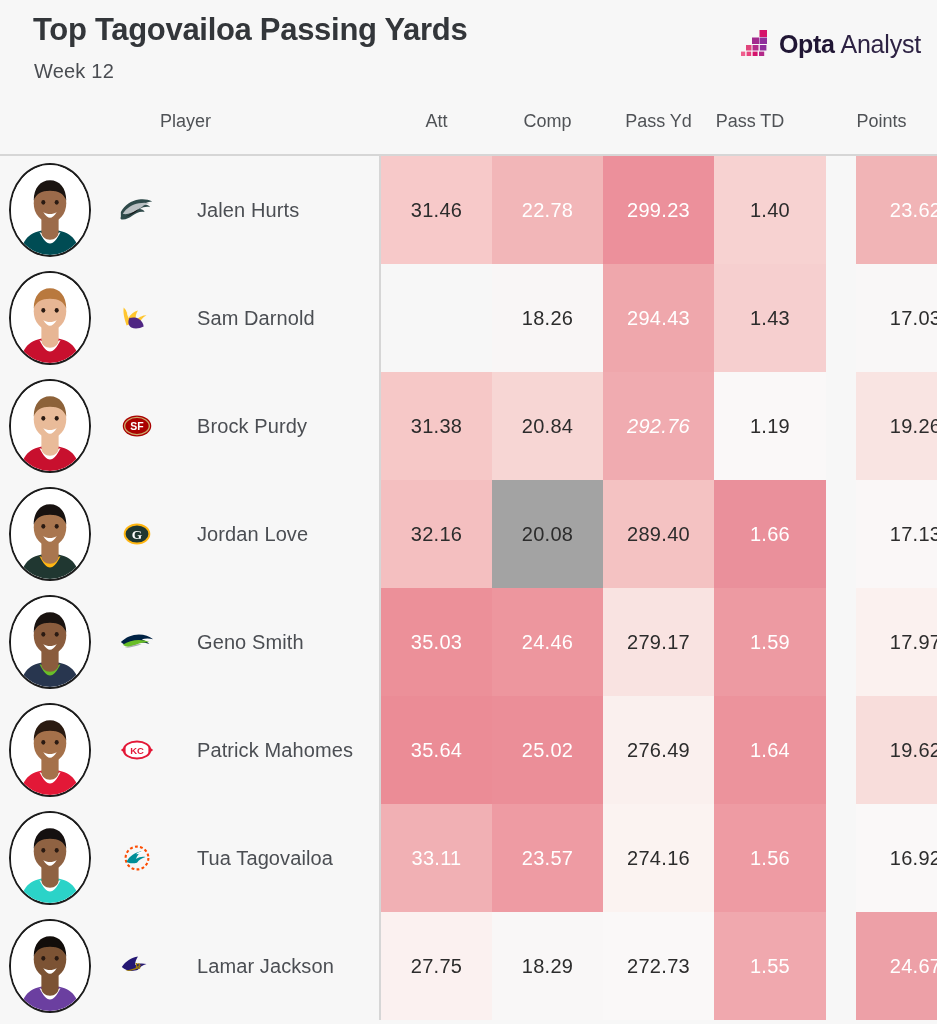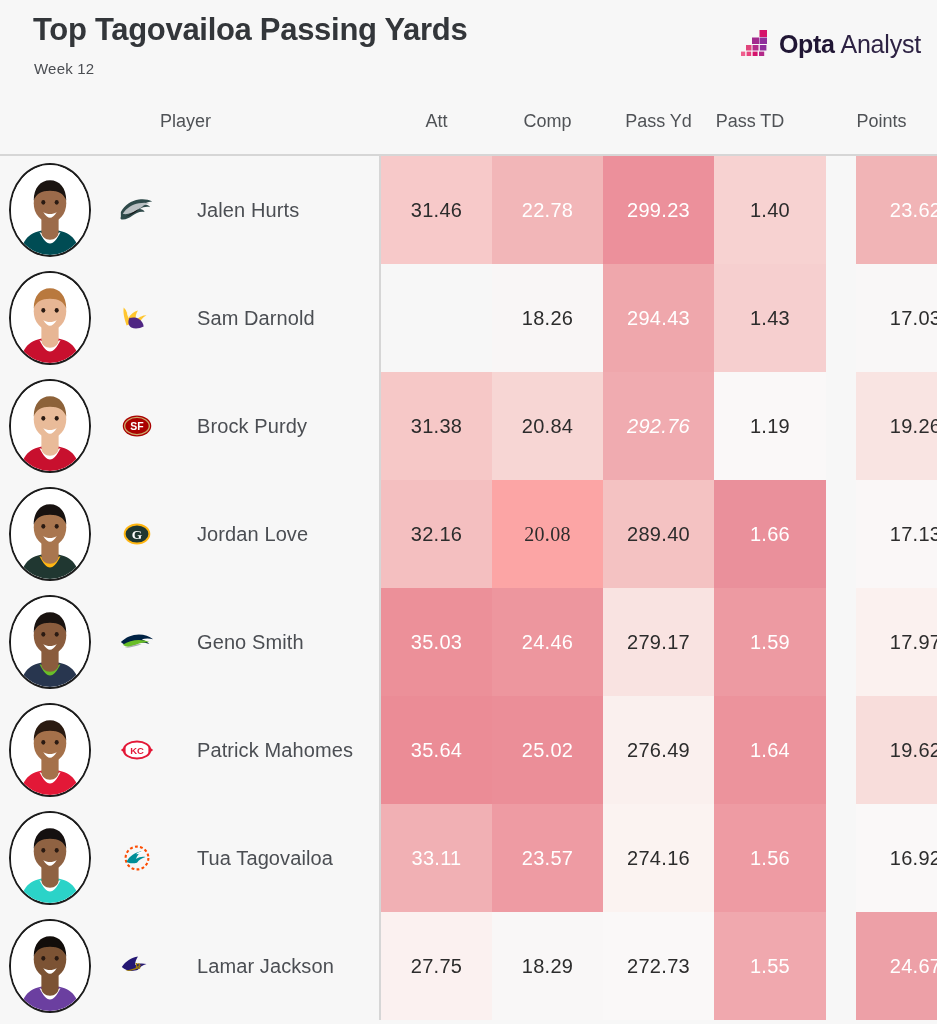--- a/index.html
+++ b/index.html
@@ -37,21 +37,21 @@
     font-size: 31px;
     font-weight: bold;
     letter-spacing: -0.3px;
     color: #33363a;
     white-space: nowrap;
   }
   .subtitle {
     position: absolute;
     left: 34px;
     top: 60px;
-    font-size: 15px;
+    font-size: 20px;
     font-weight: normal;
     color: #4a4d52;
     letter-spacing: 0.2px;
   }
 
   
   .logo {
     position: absolute;
     right: 16px;
     top: 29px;
@@ -358,21 +358,21 @@
             <svg viewBox="0 0 40 34">
               <ellipse cx="20" cy="17" rx="13" ry="10" fill="#203731"></ellipse>
               <ellipse cx="20" cy="17" rx="13" ry="10" fill="none" stroke="#ffb612" stroke-width="2"></ellipse>
               <text x="20" y="22" font-family="Liberation Serif, serif" font-size="14" font-weight="bold" fill="#fff" text-anchor="middle">G</text>
             </svg>
           </div>
           <div class="pname">Jordan Love</div>
         </div>
         <div class="divider"></div>
         <div class="cell c0 dark" style="background:#f4bfc0;">32.16</div>
-        <div class="cell c1 dark" style="background:#fca5a5;font-family:Liberation Serif, serif;">20.08</div>
+        <div class="cell c1 dark" style="background:#a3a3a3;">20.08</div>
         <div class="cell c2 dark" style="background:#f4c2c2;">289.40</div>
         <div class="cell c3 light" style="background:#ea909b;">1.66</div>
         <div class="cell c4 dark" style="background:#faf7f7;">17.13</div>
       </div>
       <div class="row">
         <div class="leftcell">
           <div class="avatar">
             <svg viewBox="0 0 82 94" preserveAspectRatio="xMidYMid slice">
               <rect width="82" height="94" fill="#ffffff"></rect>
               <path d="M10 94c2-18 12-26 31-26s29 8 31 26z" fill="#28364f"></path>

